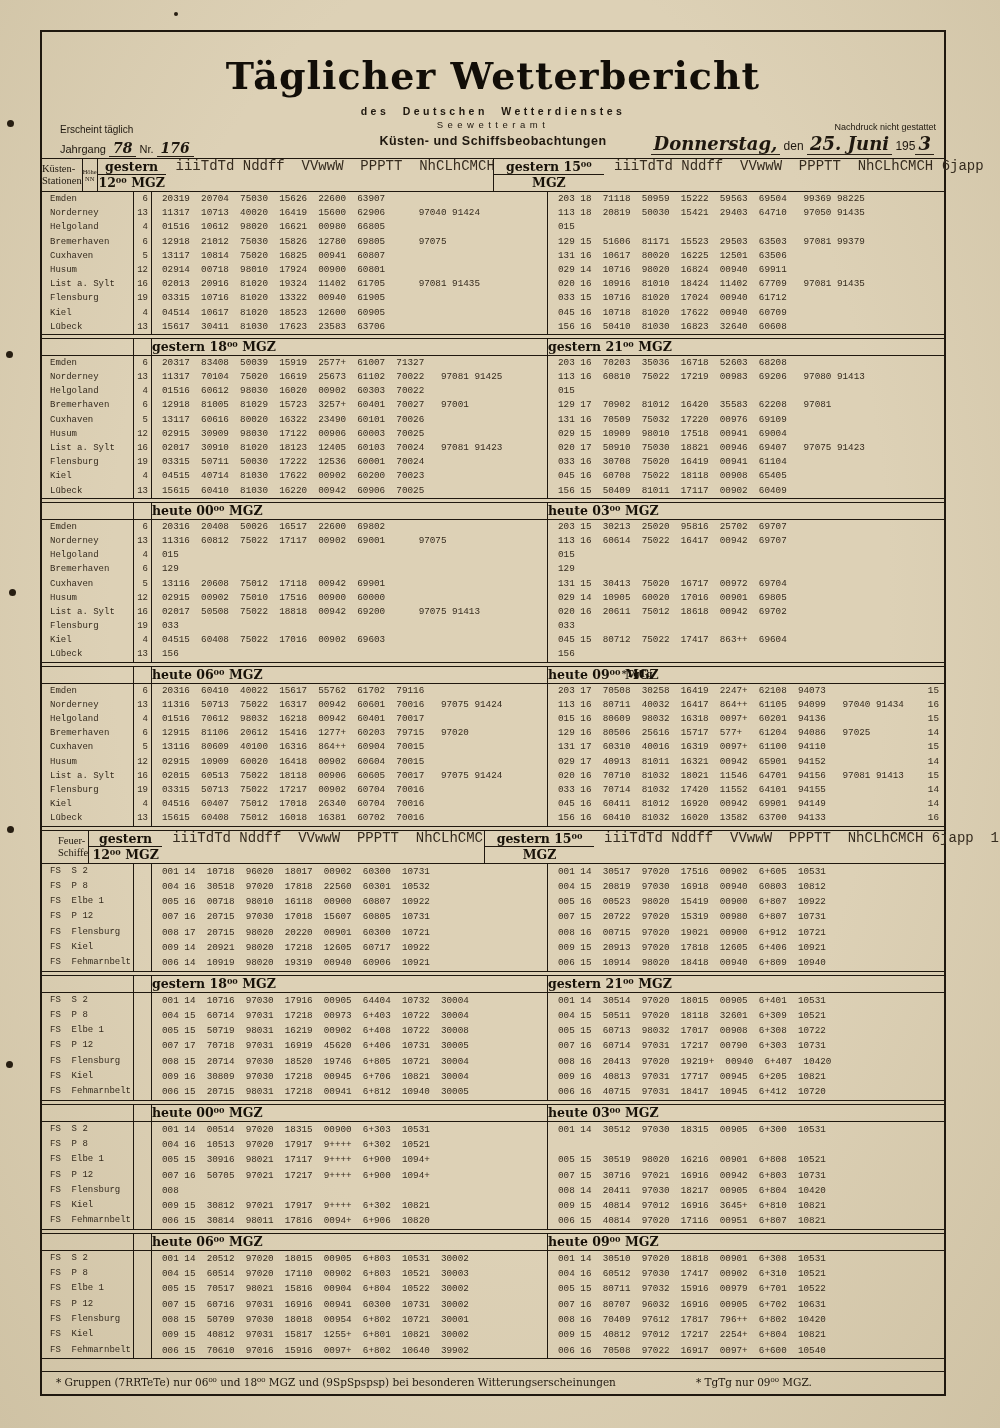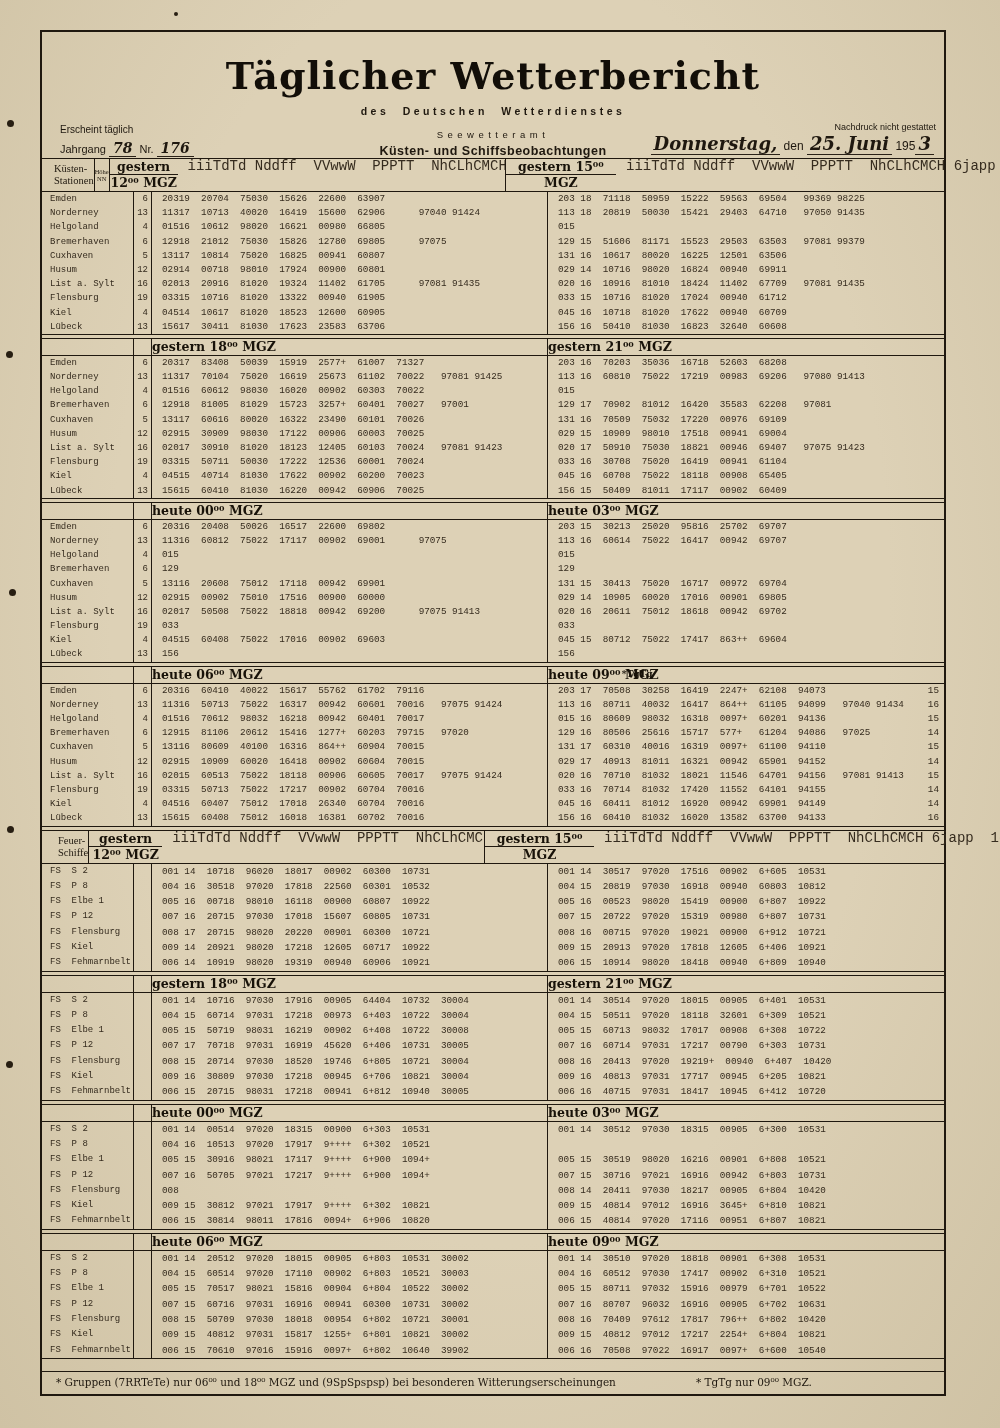--- a/index.html
+++ b/index.html
@@ -22,42 +22,42 @@
     border:2px solid var(--ink);
   }
   
   .masthead{position:relative;height:126px;}
   .title{
     text-align:center;padding-top:24px;
     font-family:"DejaVu Serif",serif;font-weight:bold;
     font-size:38px;line-height:40px;letter-spacing:1px;color:#120e08;
   }
   .sub1{text-align:center;margin-top:9px;font-weight:bold;font-size:10.5px;letter-spacing:3.5px;word-spacing:7px;}
-  .sub2{text-align:center;margin-top:12px;font-size:9.5px;letter-spacing:4.5px;word-spacing:8px;}
+  .sub2{text-align:center;margin-top:2px;font-size:9.5px;letter-spacing:4.5px;word-spacing:8px;}
   .sub3{text-align:center;margin-top:4px;font-weight:bold;font-size:12.5px;letter-spacing:.5px;}
   .meta-left{position:absolute;left:18px;top:92px;font-size:10px;}
   .jahr{margin-top:5px;font-size:11px;}
   .hand{
     font-family:"DejaVu Serif",serif;font-style:italic;font-weight:bold;
     font-size:14px;border-bottom:1px solid #2a2117;padding:0 4px;
   }
   .meta-right{position:absolute;right:8px;top:90px;text-align:right;font-size:9px;}
   .dateline{position:absolute;right:10px;top:101px;font-size:12px;white-space:nowrap;}
   .dl-hand{
     font-family:"DejaVu Serif",serif;font-style:italic;font-weight:bold;
     font-size:18px;border-bottom:1px solid #2a2117;padding:0 3px;
   }
   
   #bands{margin-top:0px;}
   .band{border-top:1.6px solid var(--ink);border-bottom:1.6px solid var(--ink);}
   .band + .band{margin-top:3px;}
   .top{display:flex;border-bottom:1px solid var(--ink);height:17px;}
   .top.withhdr{height:33px;}
   .corner{width:92px;border-right:1px solid var(--ink);display:flex;flex-direction:column;justify-content:center;
-          font-family:"Liberation Serif",serif;font-size:10.5px;line-height:12px;padding-left:12px;}
+          font-family:"Liberation Serif",serif;font-size:10.5px;line-height:12px;padding-left:0;}
   .corner.fscorner{width:110px;padding-left:16px;}
   .nncol{width:18px;border-right:1px solid var(--ink);display:flex;flex-direction:column;justify-content:center;
          font-family:"Liberation Serif",serif;font-size:6.5px;line-height:7px;text-align:center;}
   .dtop{display:flex;flex-direction:row;}
   .dtop.left{width:396px;border-right:1px solid var(--ink);}
   .dtop.right{flex:1;}
   .tbar{height:16px;line-height:16px;text-align:center;position:relative;
         font-family:"DejaVu Serif",serif;font-weight:bold;font-size:12.5px;color:#181209;}
   .withhdr .tbar{border-bottom:1px solid var(--ink);}
   .tnote{position:absolute;right:6px;top:-1px;font-size:9px;font-weight:bold;}

